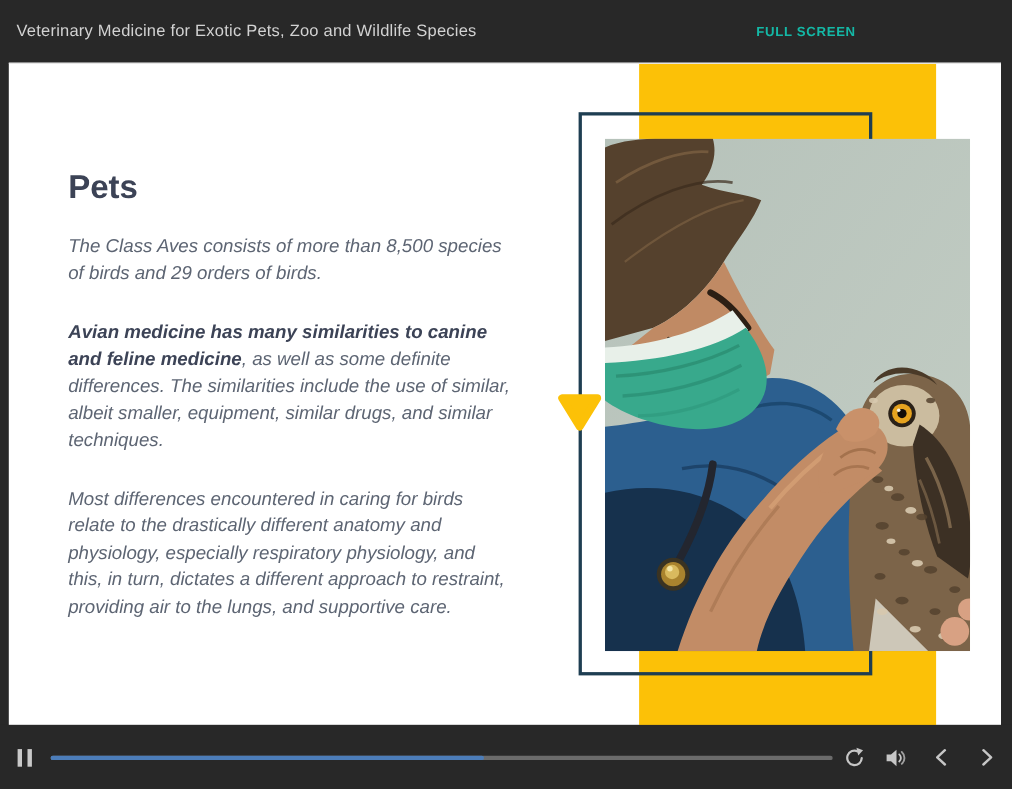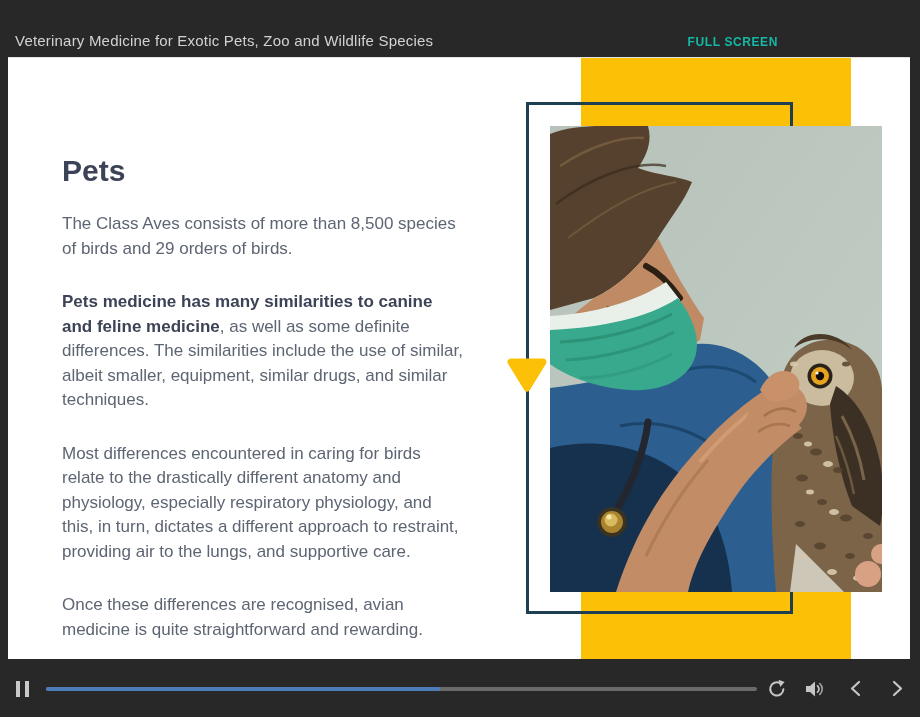--- a/index.html
+++ b/index.html
@@ -2,36 +2,36 @@
 <html><head>
 <meta charset="utf-8">
 <style>
   * { margin:0; padding:0; box-sizing:border-box; }
   html,body { background:#1e1e1e; }
   body { font-family:"Liberation Sans", sans-serif; }
   .stage { position:relative; width:920px; height:717px; background:#282828; overflow:hidden; }
 
   
   .top-bar { position:absolute; left:0; top:0; width:793px; height:57px;
-    display:flex; align-items:flex-end; justify-content:space-between; padding:8px 15px; }
+    display:flex; align-items:center; justify-content:space-between; padding:8px 15px; }
   .course-title { color:#d2d2d2; font-size:15px; letter-spacing:.2px; }
   .fullscreen-btn { color:#14b8a6; font-size:12px; font-weight:bold; letter-spacing:.6px; cursor:pointer; background:none; border:none; font-family:inherit; }
 
   
   .slide { position:absolute; left:8px; top:57px; width:902px; height:602px; background:#ffffff; overflow:hidden; border-top:1px solid #e2e2e2; }
 
   .yellow-rect { position:absolute; left:573px; top:0; width:270px; height:602px; background:#fcc107; }
   .outline-rect { position:absolute; left:518px; top:44px; width:267px; height:512px; border:3px solid #1e3e52; background:transparent; }
   .photo { position:absolute; left:542px; top:68px; width:332px; height:466px; overflow:hidden; }
   .photo svg { display:block; }
   .pointer-triangle { position:absolute; left:497px; top:296px; width:44px; height:40px; }
 
   .content { position:absolute; left:54px; top:95px; width:404px; }
   .content h1 { font-size:30px; line-height:36px; font-weight:bold; color:#3c4356; margin:0 0 23px 0; }
-  .content p { font-size:17px; line-height:24.5px; color:#5d6573; margin:0 0 29px 0; }
+  .content p { font-size:17px; line-height:24.5px; color:#5d6573; margin:0 0 29px 0;font-style:italic; }
   .content p:last-child { margin-bottom:0; }
   .content strong { color:#3c4356; font-weight:bold; }
 
   
   .player-bar { position:absolute; left:0; top:659px; width:920px; height:58px; background:#282828; }
   .pause-btn { position:absolute; left:16px; top:22px; width:13px; height:16px; cursor:pointer; }
   .pause-btn i { position:absolute; top:0; width:4px; height:16px; background:#c9c9c9; }
   .pause-btn i:first-child { left:0; }
   .pause-btn i:last-child { right:0; }
   .seekbar { position:absolute; left:46px; top:28px; width:711px; height:4px; background:#6b6b6b; border-radius:2px; cursor:pointer; }
@@ -140,23 +140,22 @@
       </svg>
     </div>
 
     <svg class="pointer-triangle" viewBox="0 0 44 40">
       <path d="M6 8 L38 8 L22 34 Z" fill="#fcc107" stroke="#fcc107" stroke-width="7" stroke-linejoin="round"></path>
     </svg>
 
     <div class="content">
       <h1>Pets</h1>
       <p>The Class Aves consists of more than 8,500 species of birds and 29 orders of birds.</p>
-      <p><strong>Pets medicine has many similarities to canine and feline medicine</strong><span>, as well as some definite differences. The similarities include the use of similar, albeit smaller, equipment, similar drugs, and similar techniques.</span></p>
+      <p><strong>Avian medicine has many similarities to canine and feline medicine</strong><span>, as well as some definite differences. The similarities include the use of similar, albeit smaller, equipment, similar drugs, and similar techniques.</span></p>
       <p>Most differences encountered in caring for birds relate to the drastically different anatomy and physiology, especially respiratory physiology, and this, in turn, dictates a different approach to restraint, providing air to the lungs, and supportive care.</p>
-      <p>Once these differences are recognised, avian medicine is quite straightforward and rewarding.</p>
     </div>
   </div>
 
   <div class="player-bar">
 
     <div class="pause-btn">
       <i></i>
         <i></i>
     </div>
 

